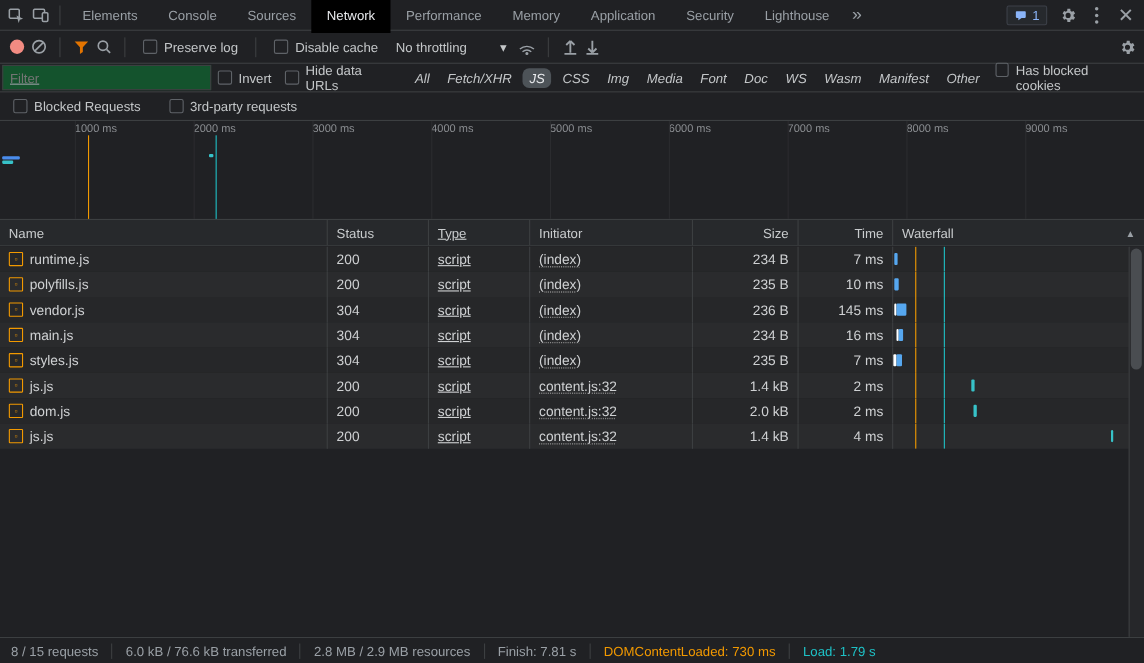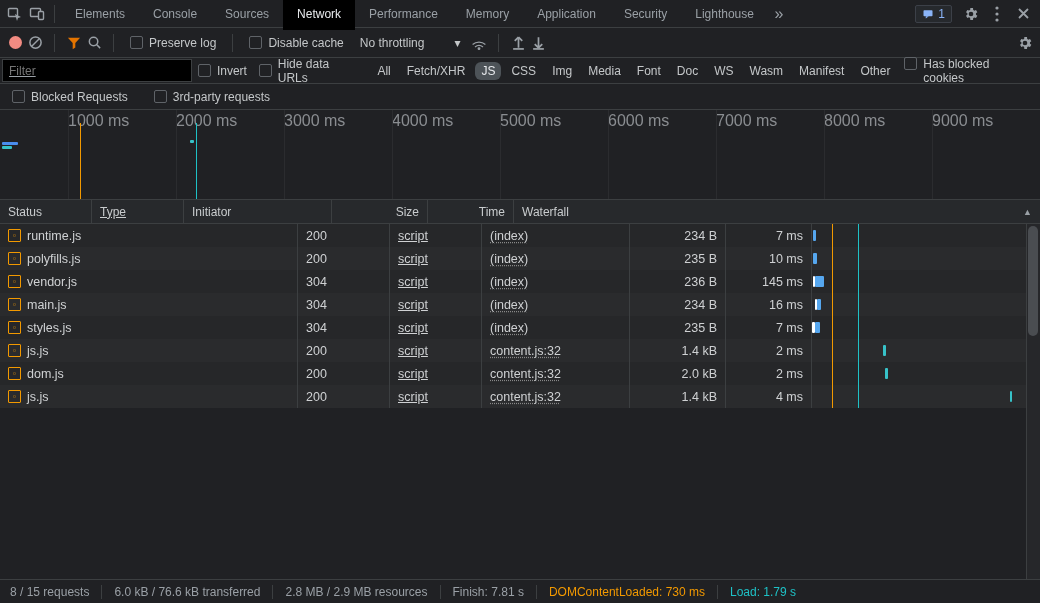--- a/index.html
+++ b/index.html
@@ -41,35 +41,35 @@
   .funnel { color:#e37400; }
   .chk { width:13px;height:13px;border:1px solid #5f6368;border-radius:2px;display:inline-block;vertical-align:middle; }
   .chk-label { display:flex;align-items:center;gap:6px;color:#c4c7c9;padding:0 6px; cursor:pointer; }
   .throttle { display:flex;align-items:center;gap:6px;color:#c4c7c9; cursor:pointer; padding:0 8px; }
   
   .filterbar {
     display:flex; align-items:center; height:26px;
     border-bottom:1px solid #3c3f41;
   }
   .filter-input {
-    width:192px; height:23px; background:#000000; border:1px solid #3c3f41;
+    width:192px; height:23px; background:#14532d; border:1px solid #3c3f41;
     color:#9aa0a6; padding:2px 6px; font-size:12px; margin-left:2px;text-decoration:underline;
   }
   .filterbar .chk-label { color:#c4c7c9; }
-  .ftypes { display:flex; align-items:flex-start; gap:4px; margin-left:4px; }
+  .ftypes { display:flex; align-items:flex-start; gap:4px; margin-left:4px;font-style:italic; }
   .ftype { padding:2px 6px; border-radius:6px; color:#c4c7c9; cursor:pointer; }
   .ftype.selected { background:#4d5358; color:#e8eaed; }
   .filterbar .spacer-mid { flex:1; }
   .blocked-cookies { display:flex; align-items:flex-start; gap:6px; padding:0 8px; color:#c4c7c9; }
   
   .filterbar2 { display:flex; align-items:center; height:26px; border-bottom:1px solid #3c3f41; padding-left:6px; gap:14px; }
   
   .timeline { position:relative; height:90px; border-bottom:1px solid #3c3f41; background:#202124; }
   .ticks { display:flex; }
-  .tick { flex:1; font-size:16px; color:#8a8d91; padding-top:2px; text-align:left; }
+  .tick { flex:1; font-size:10px; color:#8a8d91; padding-top:2px; text-align:left; }
   .timeline .gridline { position:absolute; top:0; bottom:0; width:1px; background:#2b2c2f; }
   .timeline .v-orange { position:absolute; top:13px; bottom:0; width:1px; background:#f29900; }
   .timeline .v-cyan   { position:absolute; top:13px; bottom:0; width:1px; background:#1ec1c6; }
   .mini-bar { position:absolute; height:3px; border-radius:1px; }
   
   .thead { display:flex; height:24px; align-items:center; background:#27292c; border-bottom:1px solid #3c3f41; }
   .th { padding:0 8px; color:#c9ccce; font-size:12px; border-right:1px solid #3c3f41; display:flex; align-items:center; height:100%; }
   .col-name {width:298px;}
   .col-status{width:92px;}
   .col-type{width:92px;text-decoration:underline;}
@@ -291,20 +291,23 @@
     <div class="gridline" style="left: 284px;"></div>
     <div class="gridline" style="left: 392px;"></div>
     <div class="gridline" style="left: 500px;"></div>
     <div class="gridline" style="left: 608px;"></div>
     <div class="gridline" style="left: 716px;"></div>
     <div class="gridline" style="left: 824px;"></div>
     <div class="gridline" style="left: 932px;"></div>
   </div>
 
 <div class="thead">
+  <div class="th col-name">
+      <span>Name</span>
+    </div>
   <div class="th col-status">
       <span>Status</span>
     </div>
   <div class="th col-type">
       <span>Type</span>
     </div>
   <div class="th col-init">
       <span>Initiator</span>
     </div>
   <div class="th col-size">

